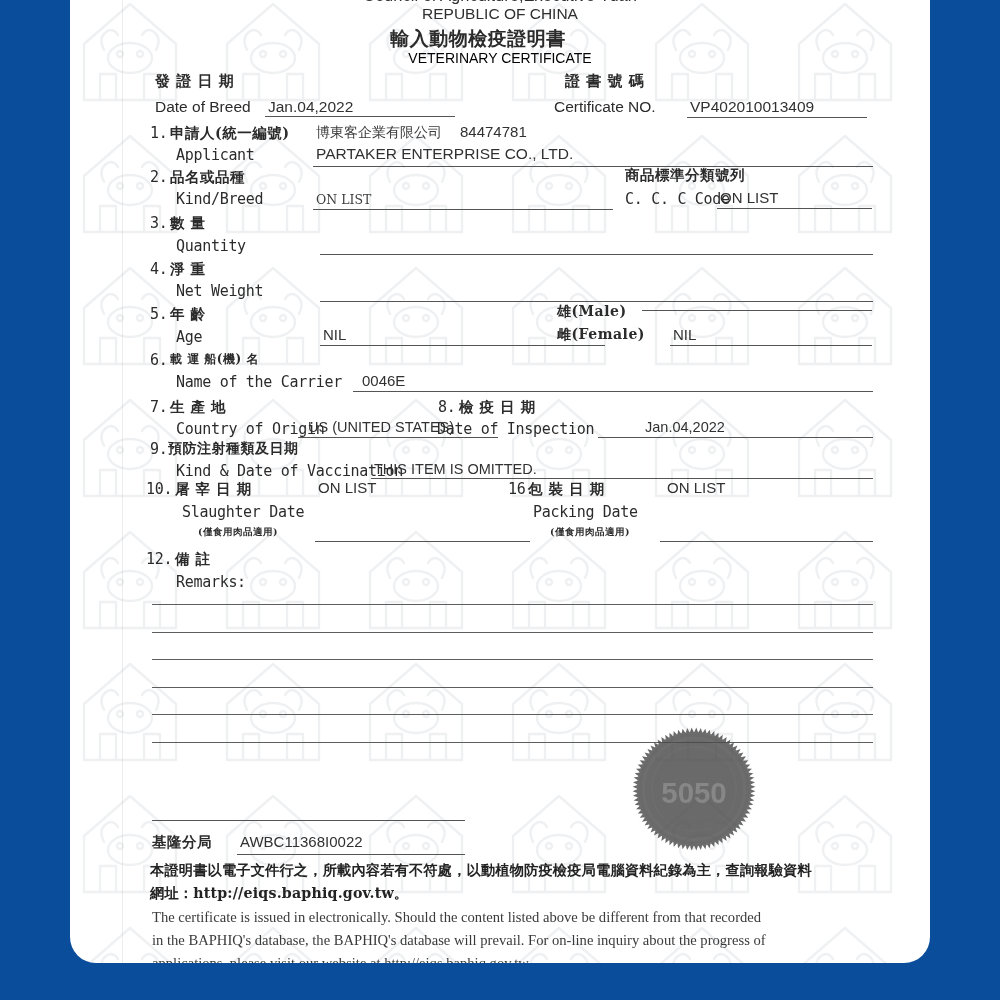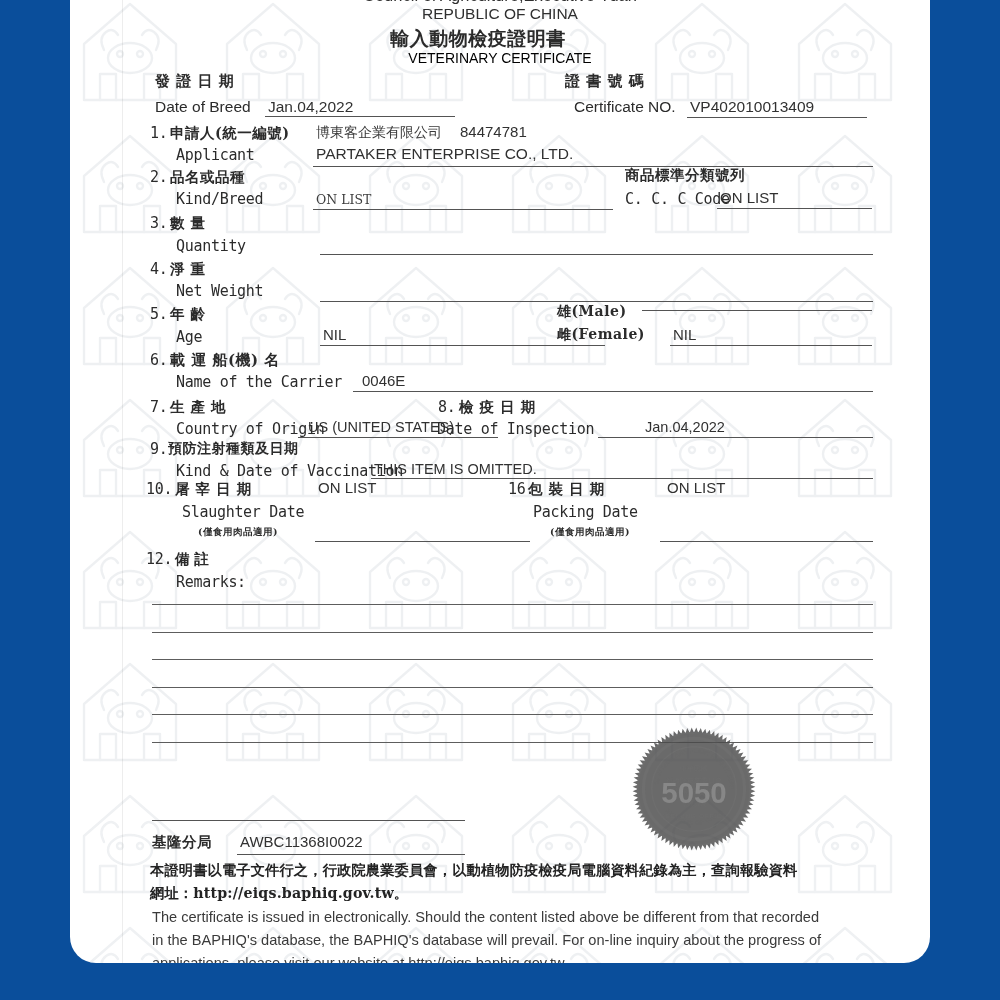--- a/index.html
+++ b/index.html
@@ -109,21 +109,21 @@
     position: absolute;
     font-family: "DejaVu Serif", "Liberation Serif", serif;
     font-weight: bold;
     font-size: 14.2px;
     color: #232323;
     letter-spacing: 0.2px;
     white-space: nowrap;
   }
   .foot-en {
     position: absolute;
-    font-family: Liberation Sans, sans-serif;
+    font-family: Liberation Serif, serif;
     font-size: 14.6px;
     color: #3a3a3a;
     white-space: nowrap;
   }
 </style>
 </head>
 <body>
 
 <div id="cert-card">
 
@@ -156,21 +156,21 @@
     <div id="hdr-org2">REPUBLIC OF CHINA</div>
     <div id="hdr-cn" class="han">輸入動物檢疫證明書</div>
     <div id="hdr-en">VETERINARY CERTIFICATE</div>
 
     <div class="ap han" style="left:85px; top:84px; font-size:15px;">發  證  日  期</div>
     <div class="ap" style="left:85px; top:110px; font-size:15.5px;">Date of Breed</div>
     <div class="ap val" style="left:198px; top:110px; font-size:15.5px;">Jan.04,2022</div>
     <div class="rule" style="left:195px; top:128px; width:190px;"></div>
 
     <div class="ap han" style="left:495px; top:84px; font-size:15px;">證  書  號  碼</div>
-    <div class="ap" style="left:504px; top:110px; font-size:15.5px;">Certificate NO.</div>
+    <div class="ap" style="left:484px; top:110px; font-size:15.5px;">Certificate NO.</div>
     <div class="ap val" style="left:620px; top:110px; font-size:15.5px;">VP402010013409</div>
     <div class="rule" style="left:617px; top:129px; width:180px;"></div>
 
     <div class="ap mono-lbl" style="left:80px; top:136px; font-size:15px;">1.</div>
     <div class="ap han" style="left:100px; top:136px; font-size:14.5px;">申請人(統一編號)</div>
     <div class="ap mono-lbl" style="left:106px; top:158px; font-size:15px;">Applicant</div>
     <div class="ap serif-val" style="left:246px; top:136px; font-size:14px; color:#3a3a3a;">博東客企業有限公司</div>
     <div class="ap val" style="left:390px; top:135px; font-size:15px;">84474781</div>
     <div class="ap val" style="left:246px; top:157px; font-size:15.5px;">PARTAKER ENTERPRISE CO., LTD.</div>
     <div class="rule" style="left:243px; top:178px; width:560px;"></div>
@@ -206,21 +206,21 @@
 
     <div class="ap han" style="left:487px; top:315px; font-size:14px;">雄(Male)</div>
     <div class="ap val" style="left:575px; top:315px; font-size:15px;"></div>
     <div class="rule" style="left:572px; top:322px; width:230px;"></div>
 
     <div class="ap han" style="left:487px; top:338px; font-size:14px;">雌(Female)</div>
     <div class="ap val" style="left:603px; top:338px; font-size:15px;">NIL</div>
     <div class="rule" style="left:600px; top:357px; width:202px;"></div>
 
     <div class="ap mono-lbl" style="left:80px; top:363px; font-size:15px;">6.</div>
-    <div class="ap han" style="left:100px; top:363px; font-size:15px;">載  運  船(機)  名</div>
+    <div class="ap han" style="left:100px; top:363px; font-size:12px;">載  運  船(機)  名</div>
     <div class="ap mono-lbl" style="left:106px; top:385px; font-size:15px;">Name of the Carrier</div>
     <div class="ap val" style="left:292px; top:384px; font-size:15px;">0046E</div>
     <div class="rule" style="left:283px; top:403px; width:520px;"></div>
 
     <div class="ap mono-lbl" style="left:80px; top:410px; font-size:15px;">7.</div>
     <div class="ap han" style="left:100px; top:410px; font-size:14.5px;">生      產      地</div>
     <div class="ap mono-lbl" style="left:106px; top:432px; font-size:15px;">Country of Origin</div>
     <div class="ap val" style="left:238px; top:431px; font-size:14.5px;">US (UNITED STATES)</div>
     <div class="rule" style="left:228px; top:449px; width:200px;"></div>
 
@@ -244,21 +244,21 @@
     <div class="rule" style="left:245px; top:553px; width:215px;"></div>
 
     <div class="ap mono-lbl" style="left:438px; top:492px; font-size:15px;">16.</div>
     <div class="ap han" style="left:458px; top:492px; font-size:14.5px;">包  裝  日  期</div>
     <div class="ap mono-lbl" style="left:463px; top:515px; font-size:15px;">Packing Date</div>
     <div class="ap han" style="left:480px; top:538px; font-size:9.5px; font-weight:bold;">(僅食用肉品適用)</div>
     <div class="ap val" style="left:597px; top:491px; font-size:15px;">ON LIST</div>
     <div class="rule" style="left:590px; top:553px; width:213px;"></div>
 
     <div class="ap mono-lbl" style="left:76px; top:562px; font-size:15px;">12.</div>
-    <div class="ap han" style="left:105px; top:562px; font-size:14.5px;font-family:Liberation Serif, serif;">備      註</div>
+    <div class="ap han" style="left:105px; top:562px; font-size:14.5px;">備      註</div>
     <div class="ap mono-lbl" style="left:106px; top:585px; font-size:15px;">Remarks:</div>
 
     <div id="remarks-rules">
         <div class="rule thin" style="left: 82px; top: 616px; width: 721px;"></div>
         <div class="rule thin" style="left: 82px; top: 643.5px; width: 721px;"></div>
         <div class="rule thin" style="left: 82px; top: 671px; width: 721px;"></div>
         <div class="rule thin" style="left: 82px; top: 698.5px; width: 721px;"></div>
         <div class="rule thin" style="left: 82px; top: 726px; width: 721px;"></div>
         <div class="rule thin" style="left: 82px; top: 753.5px; width: 721px;"></div>
       </div>
@@ -294,21 +294,21 @@
       </g>
 
       <text x="100" y="122" font-size="46" text-anchor="middle" font-family="Liberation Sans, sans-serif" font-weight="bold" fill="#8a8a8a" fill-opacity="0.55">5050</text>
     </svg>
 
     <div class="rule" style="left:82px; top:832px; width:313px;"></div>
     <div class="ap han" style="left:82px; top:845px; font-size:14.5px;">基隆分局</div>
     <div class="ap val" style="left:170px; top:845px; font-size:15px;">AWBC11368I0022</div>
     <div class="rule" style="left:167px; top:866px; width:228px;"></div>
 
-    <div class="foot-cn" style="left:80px; top:873px;">本證明書以電子文件行之，行政院農業委員會，以動植物防疫檢疫局電腦資料紀錄為主，查詢報驗資料</div>
+    <div class="foot-cn" style="left:80px; top:873px;">本證明書以電子文件行之，所載內容若有不符處，以動植物防疫檢疫局電腦資料紀錄為主，查詢報驗資料</div>
     <div class="foot-cn" style="left:80px; top:896px;">網址：http://eiqs.baphiq.gov.tw。</div>
 
     <div class="foot-en" style="left:82px; top:921px;">The certificate is issued in electronically. Should the content listed above be different from that recorded</div>
     <div class="foot-en" style="left:82px; top:944px;">in the BAPHIQ's database, the BAPHIQ's database will prevail. For on-line inquiry about the progress of</div>
     <div class="foot-en" style="left:82px; top:967px;">applications, please visit our website at http://eiqs.baphiq.gov.tw.</div>
 
   </div>
 </div>
 
 </body></html>

